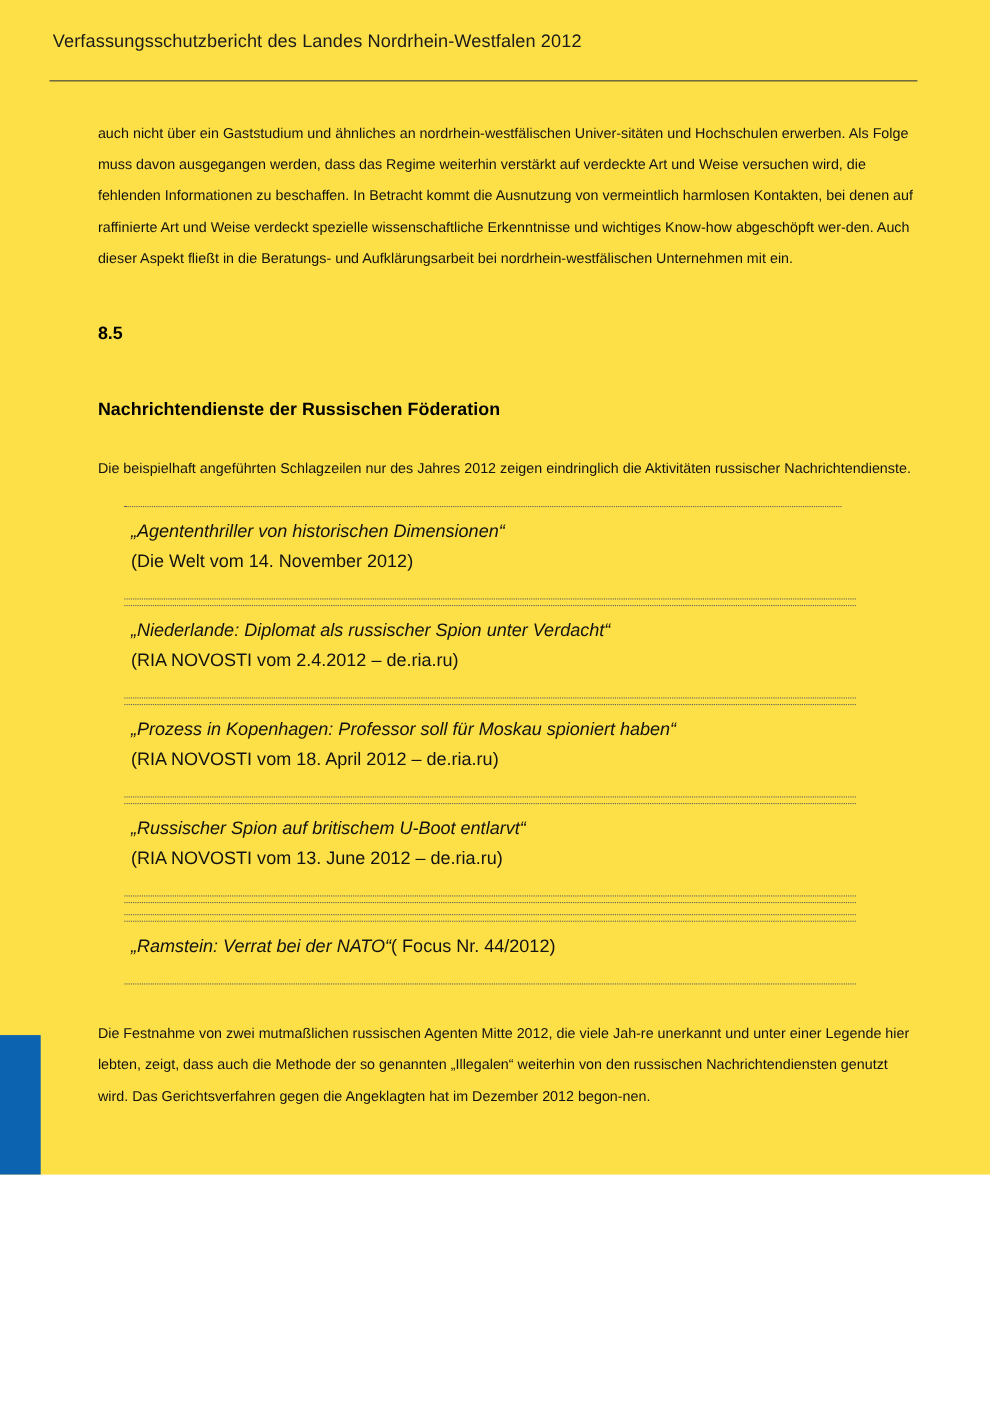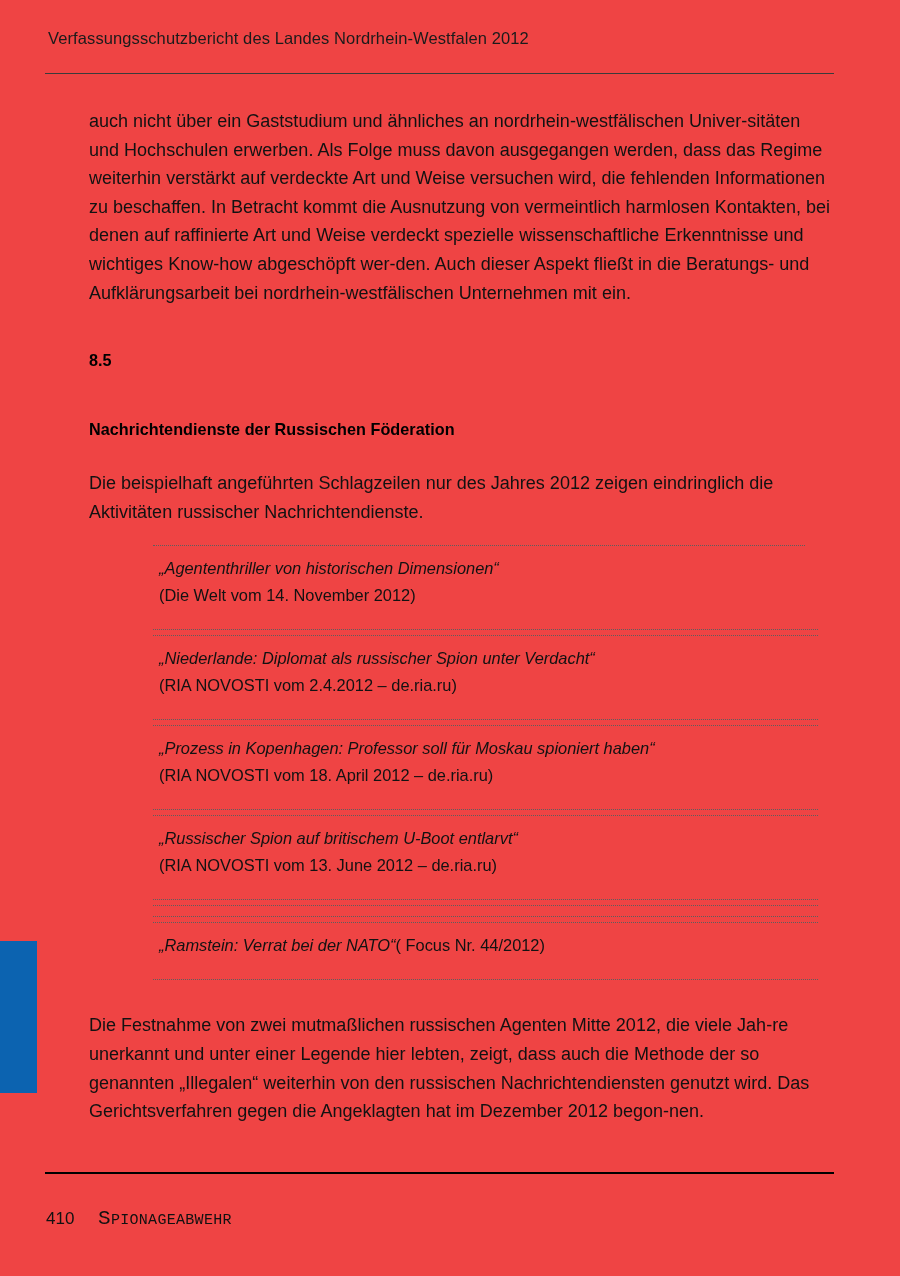--- a/index.html
+++ b/index.html
@@ -7,22 +7,22 @@
     padding: 0;
     background: #ffffff;
   }
   body {
     font-family: "Liberation Sans", sans-serif;
     color: #000000;
   }
   .page {
     position: relative;
     width: 900px;
-    height: 1276px;
-    background: #ef4444;
+    height: 1068px;
+    background: #fde047;
     overflow: hidden;
   }
 
   
   .running-header {
     position: absolute;
     left: 48px;
     top: 29px;
     font-size: 16.5px;
     letter-spacing: 0.1px;
@@ -51,21 +51,21 @@
   
   .content {
     position: absolute;
     left: 89px;
     top: 107px;
     width: 744px;
   }
 
   p.body-text {
     margin: 0;
-    font-size: 18px;
+    font-size: 13px;
     line-height: 28.6px;
     color: #121212;
     text-align: left;
     letter-spacing: 0.01px;
   }
 
   .section-heading {
     margin: 0;
     display: flex;
     font-size: 16.2px;
@@ -79,21 +79,21 @@
     flex: 0 0 69px;
   }
 
   .spacer-after-para-1 { height: 44px; }
   .spacer-after-heading { height: 30px; }
   .spacer-after-intro   { height: 19px; }
   .spacer-after-quotes  { height: 31px; }
 
   
   .quotes {
-    margin-left: 64px;
+    margin-left: 24px;
     width: 665px;
   }
   .dotline {
     height: 0px;
     border-top: 1.6px dotted #5e5e5e;
     margin: 0;
   }
   .dotline.short { width: 652px; }
   .dotline.full  { width: 665px; }
 

